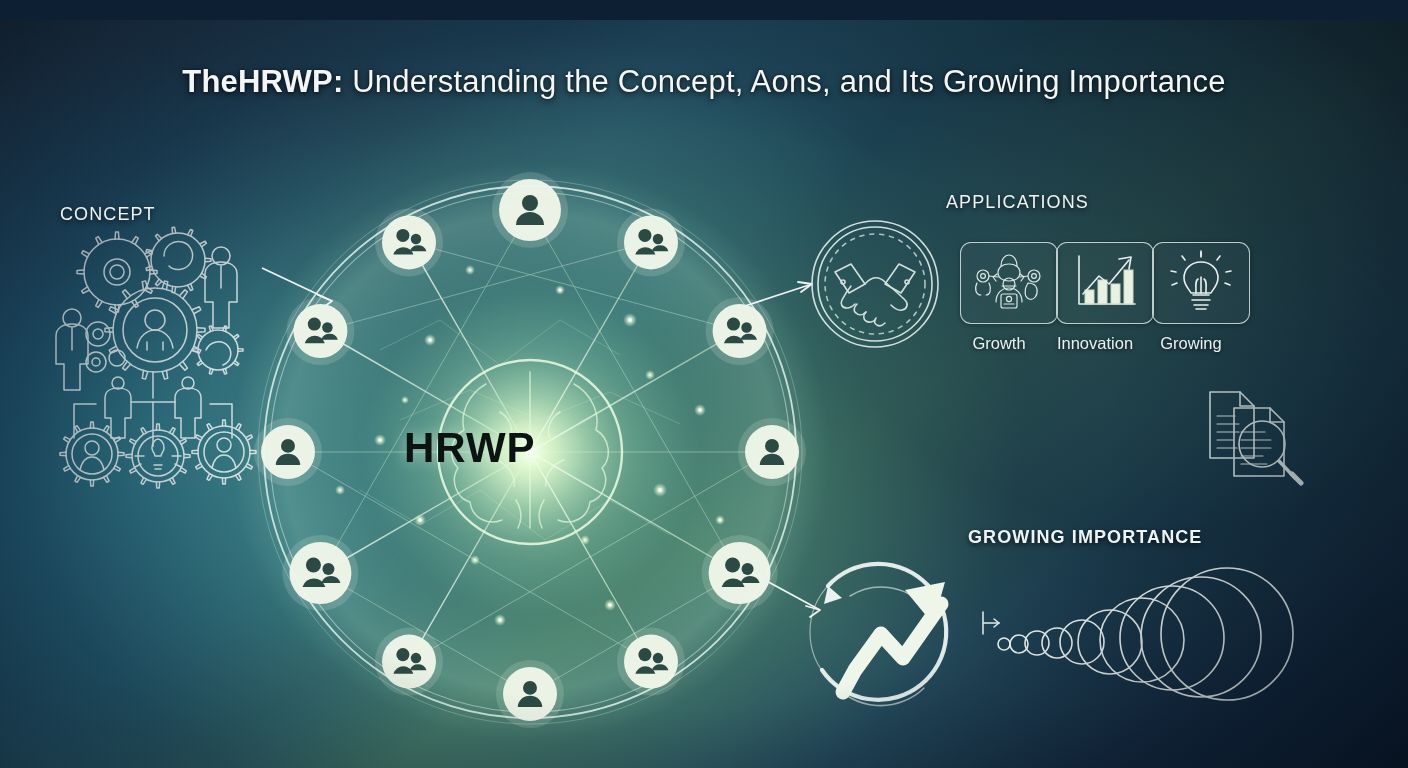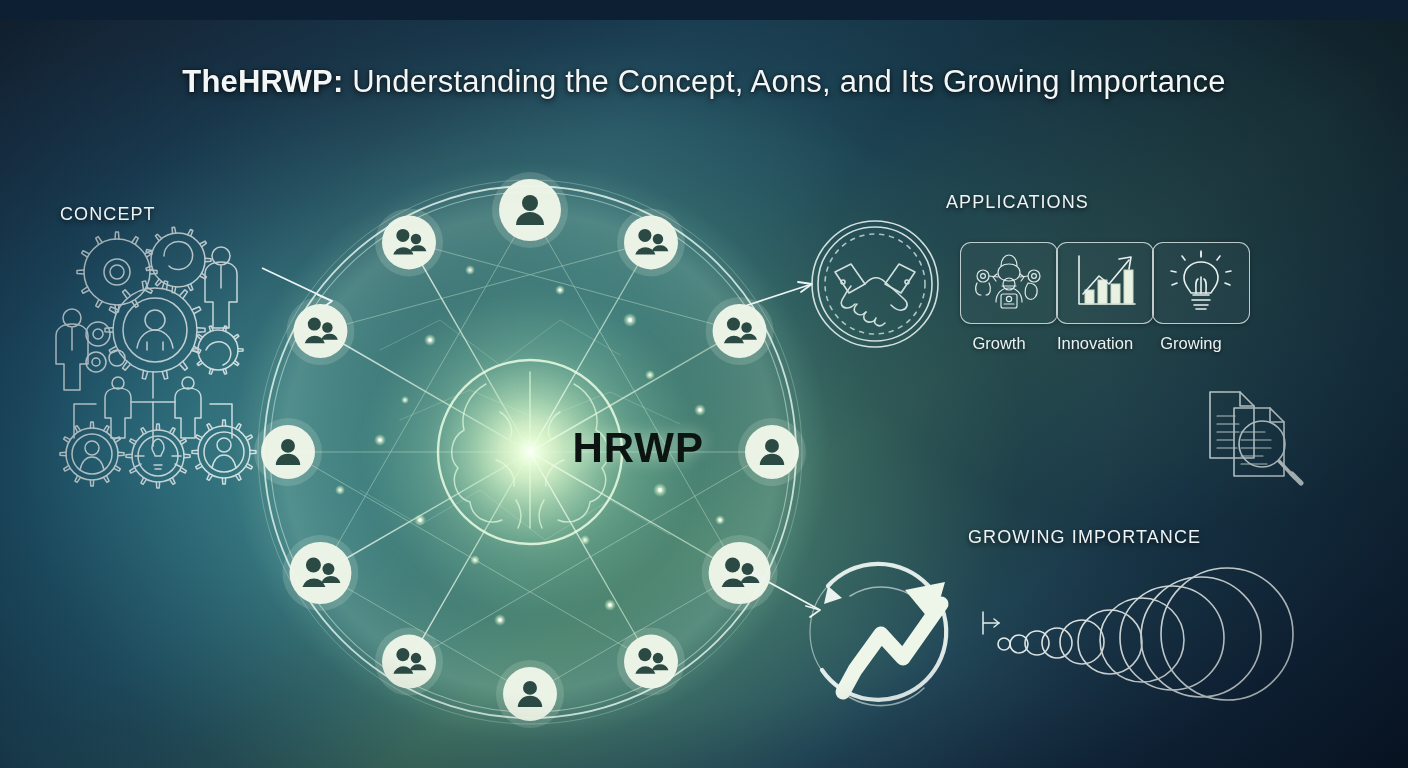--- a/index.html
+++ b/index.html
@@ -43,27 +43,27 @@
   .sec-label {
     position:absolute;
     color:#eef4f5;
     font-size:18px;
     letter-spacing:1.1px;
     text-shadow:0 2px 5px rgba(0,0,0,0.7);
     white-space:nowrap;
   }
   #label-concept    { left:60px;  top:184px; }
   #label-apps       { left:946px; top:172px; }
-  #label-importance { left:968px; top:507px; }
+  #label-importance { left:968px; top:507px;font-weight:bold; }
 
   
   #hub-word {
     position:absolute;
     left:404px; top:404px; width:300px;
-    text-align:right;
+    text-align:left;
     font-size:42px; font-weight:bold;
     color:#0c1412;
     letter-spacing:1px;
     text-shadow:0 0 16px rgba(230,255,225,0.55);
   }
 
   
   #apps { position:absolute; left:960px; top:222px; display:flex; gap:18px; }
   .app-card { width:78px; }
   .app-box {

